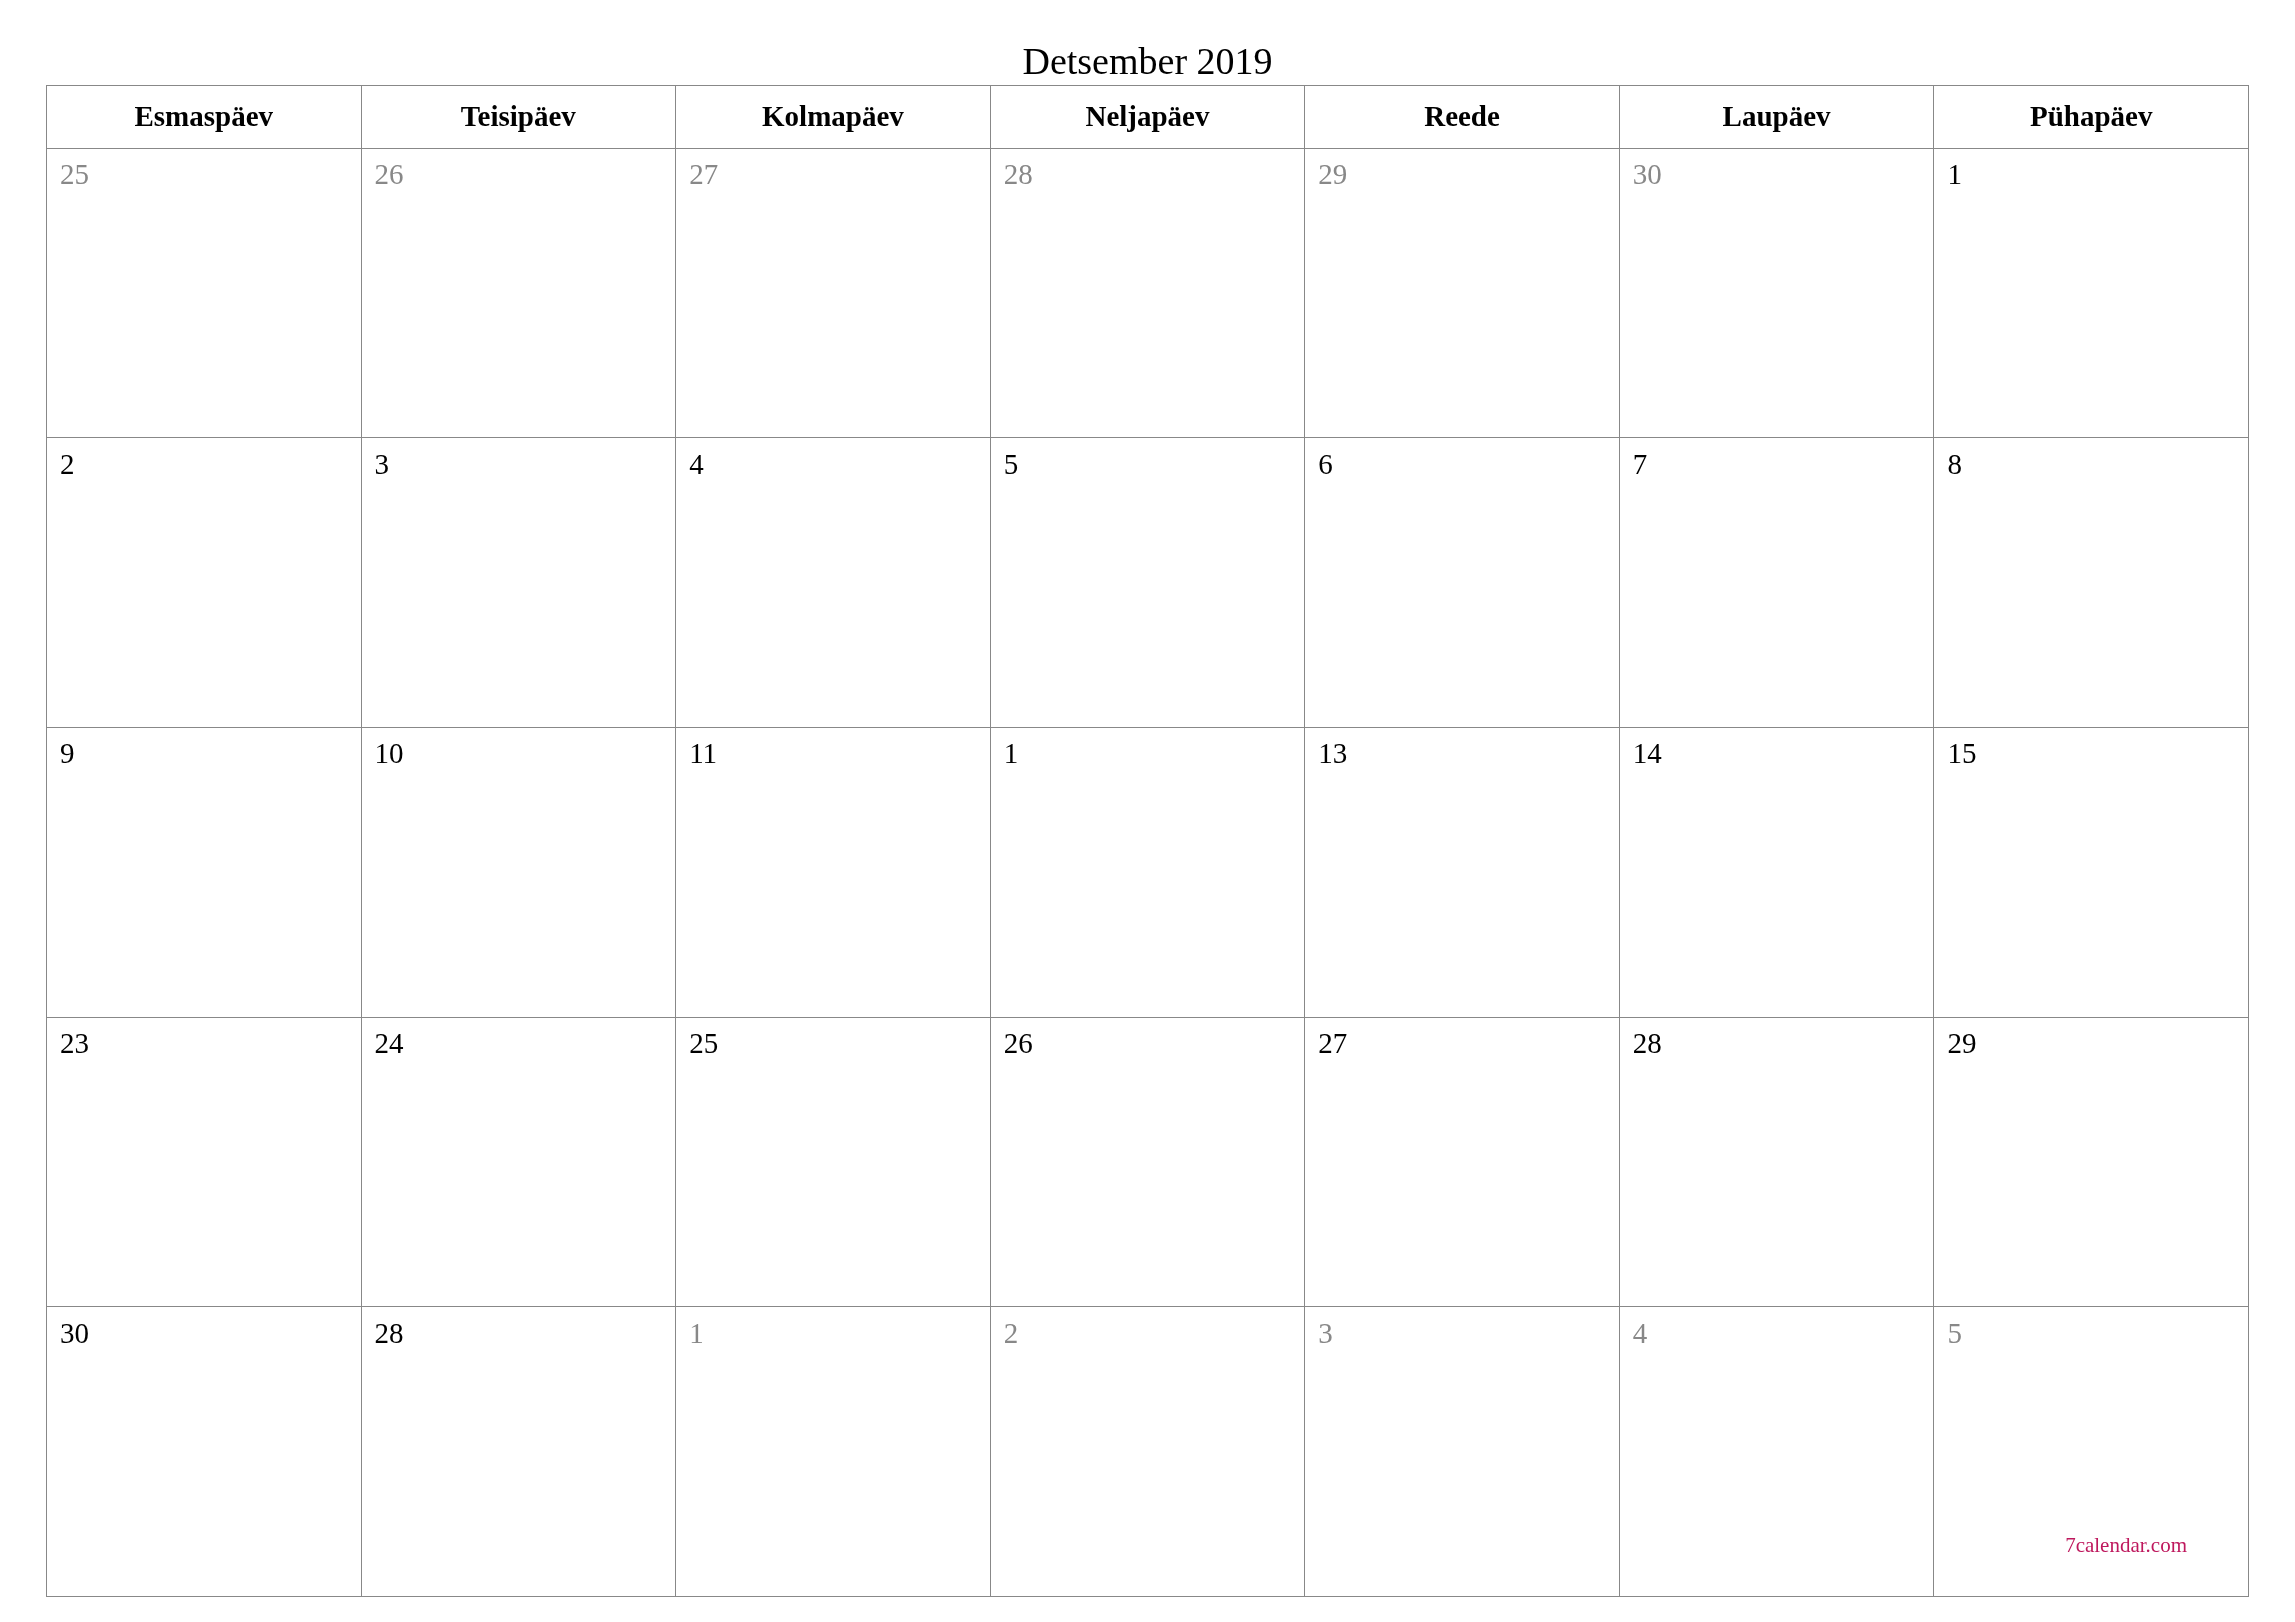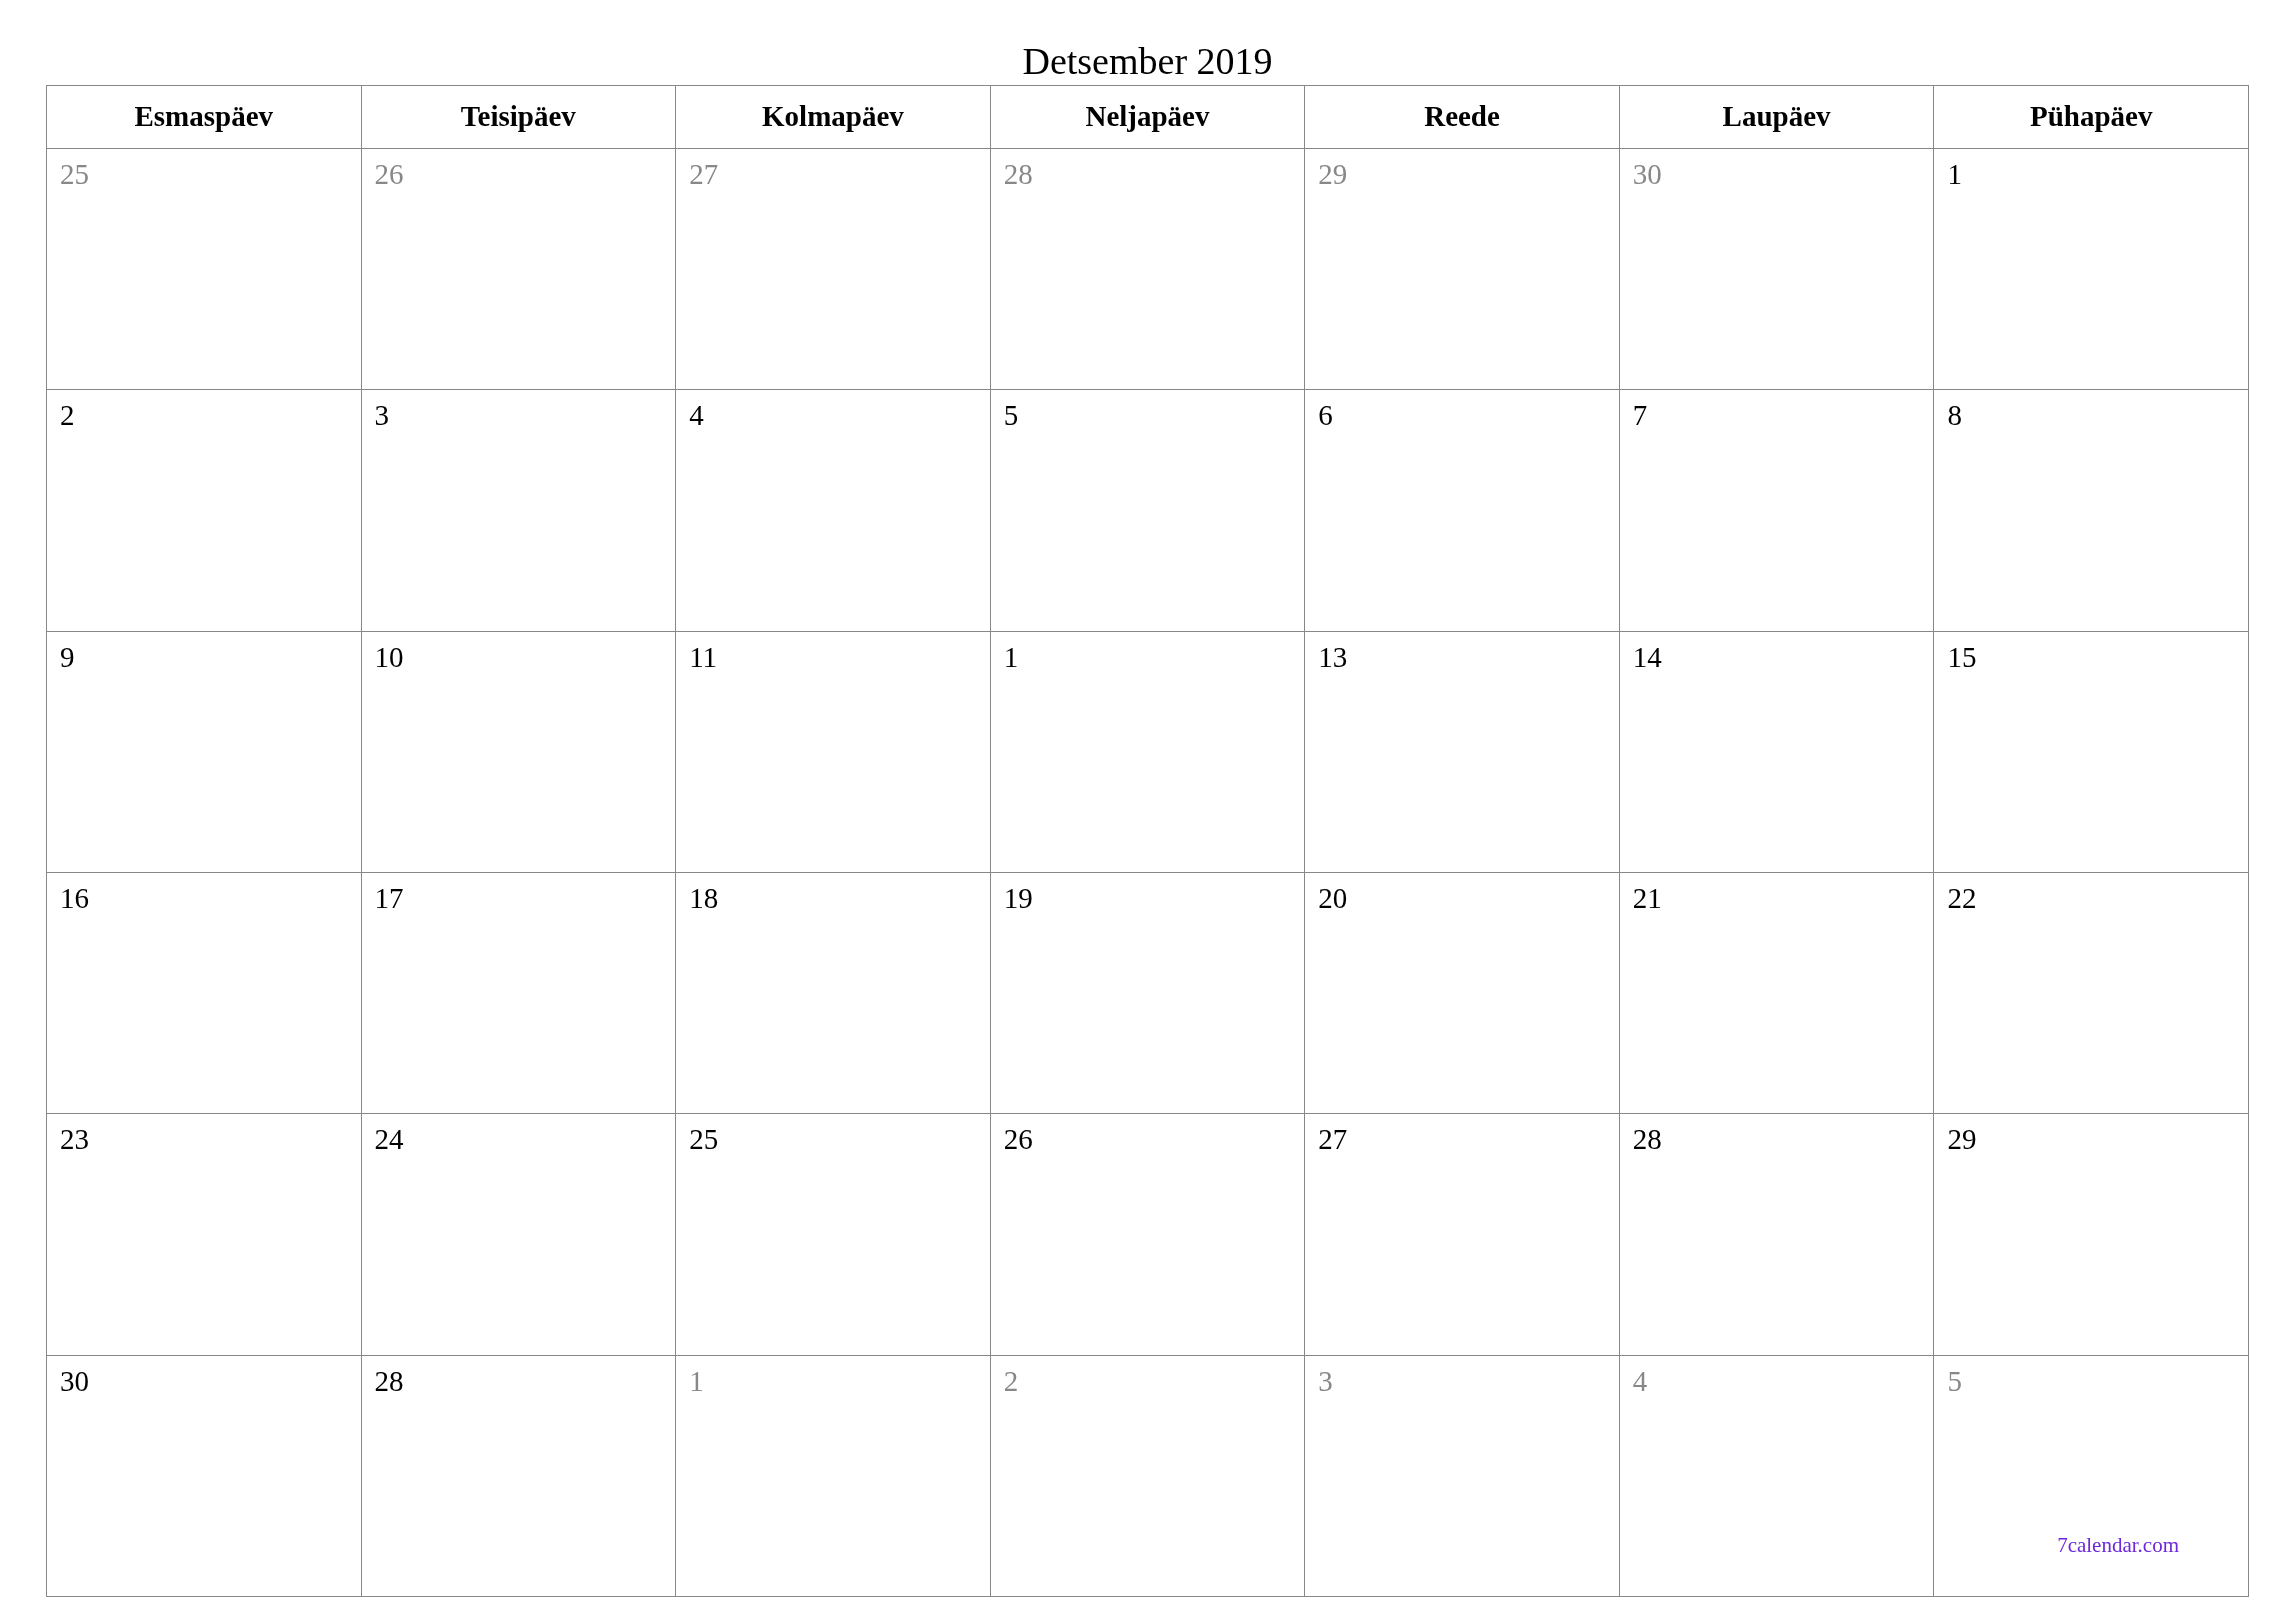--- a/index.html
+++ b/index.html
@@ -45,24 +45,24 @@
       font-size: 29px;
       color: #000000;
       height: 229px;
       position: relative;
     }
     .calendar td.other-month {
       color: #888888;
     }
     .footer {
       position: absolute;
-      right: 70px;
+      right: 62px;
       bottom: 39px;
       font-size: 21px;
-      color: #6d28d9;
+      color: #be185d;
       font-family: "Times New Roman", Times, serif;
     }
     .calendar-wrap {
       flex: 1;
       display: flex;
       flex-direction: column;
       position: relative;
     }
   </style>
 </head>
@@ -105,29 +105,20 @@
         <tr>
           <td><span>9</span></td>
           <td><span>10</span></td>
           <td><span>11</span></td>
           <td><span>1</span></td>
           <td><span>13</span></td>
           <td><span>14</span></td>
           <td><span>15</span></td>
         </tr>
         <tr>
-          <td><span>16</span></td>
-          <td><span>17</span></td>
-          <td><span>18</span></td>
-          <td><span>19</span></td>
-          <td><span>20</span></td>
-          <td><span>21</span></td>
-          <td><span>22</span></td>
-        </tr>
-        <tr>
           <td><span>23</span></td>
           <td><span>24</span></td>
           <td><span>25</span></td>
           <td><span>26</span></td>
           <td><span>27</span></td>
           <td><span>28</span></td>
           <td><span>29</span></td>
         </tr>
         <tr>
           <td><span>30</span></td>

